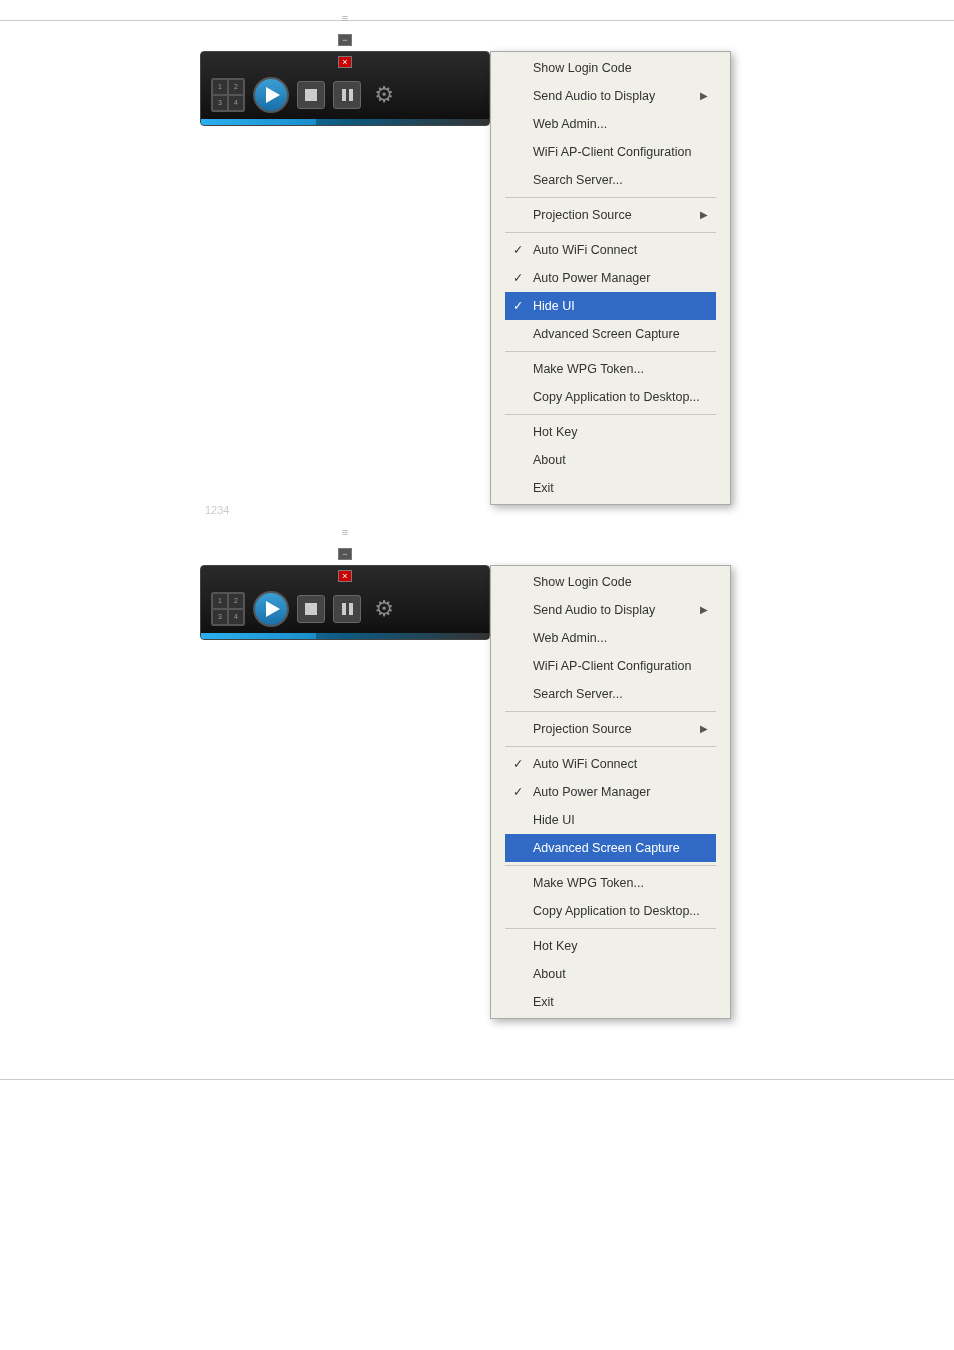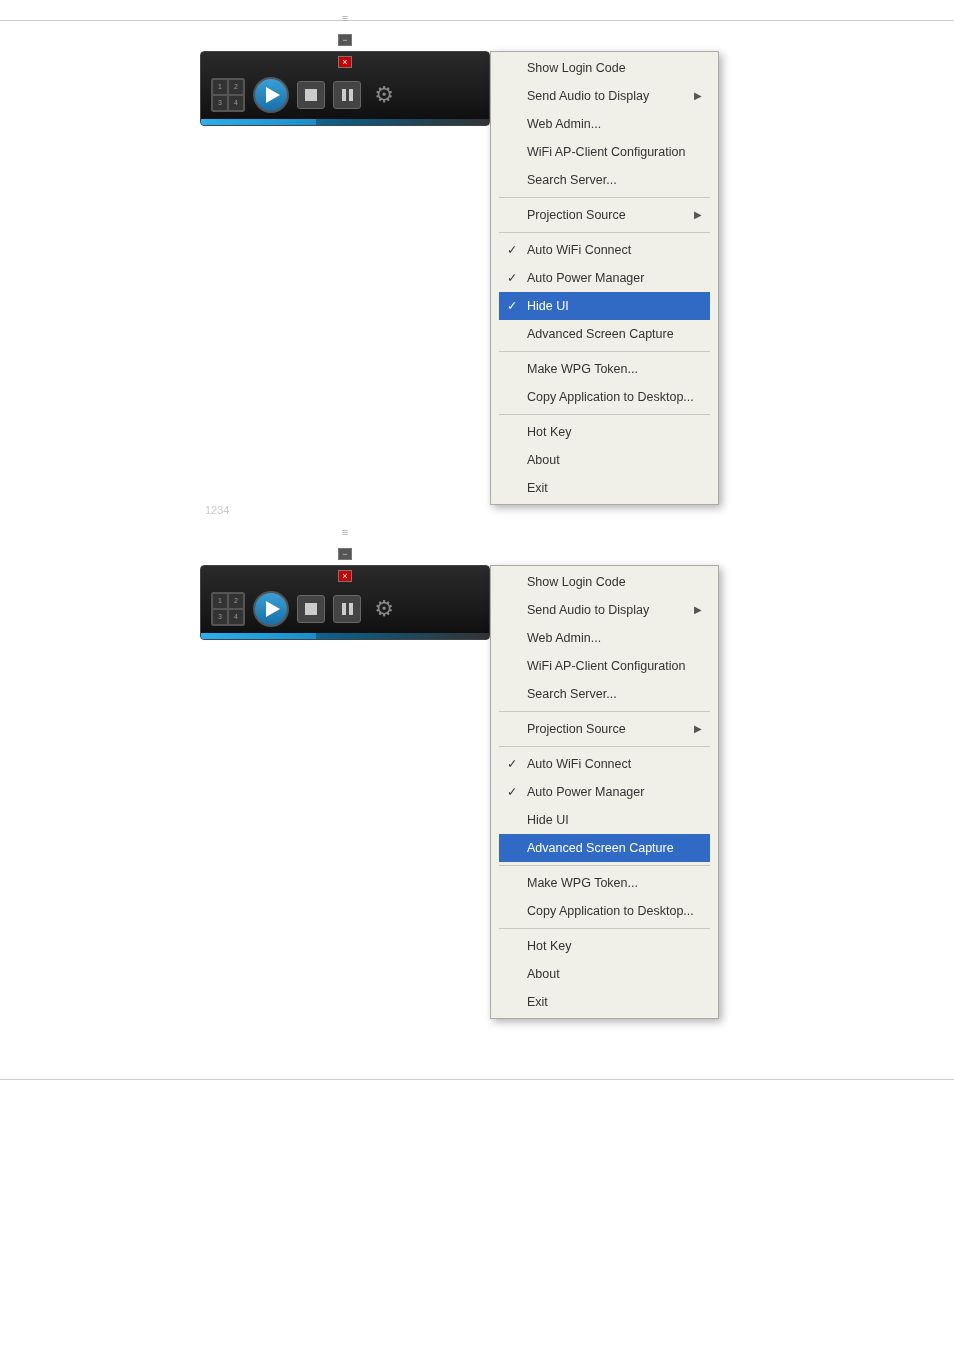--- a/index.html
+++ b/index.html
@@ -202,21 +202,21 @@
       background: linear-gradient(90deg, #2ab0ef, #1a8ecb);
       border-radius: 0 0 0 3px;
     }
 
     
     .context-menu {
       background: #f0efe8;
       border: 1px solid #aaa;
       box-shadow: 3px 3px 8px rgba(0,0,0,0.3);
       min-width: 220px;
-      padding: 2px 8px;
+      padding: 2px 14px;
       position: relative;
       z-index: 10;
     }
 
     .menu-item {
       padding: 4px 16px 4px 28px;
       cursor: pointer;
       white-space: nowrap;
       position: relative;
       color: #333;

